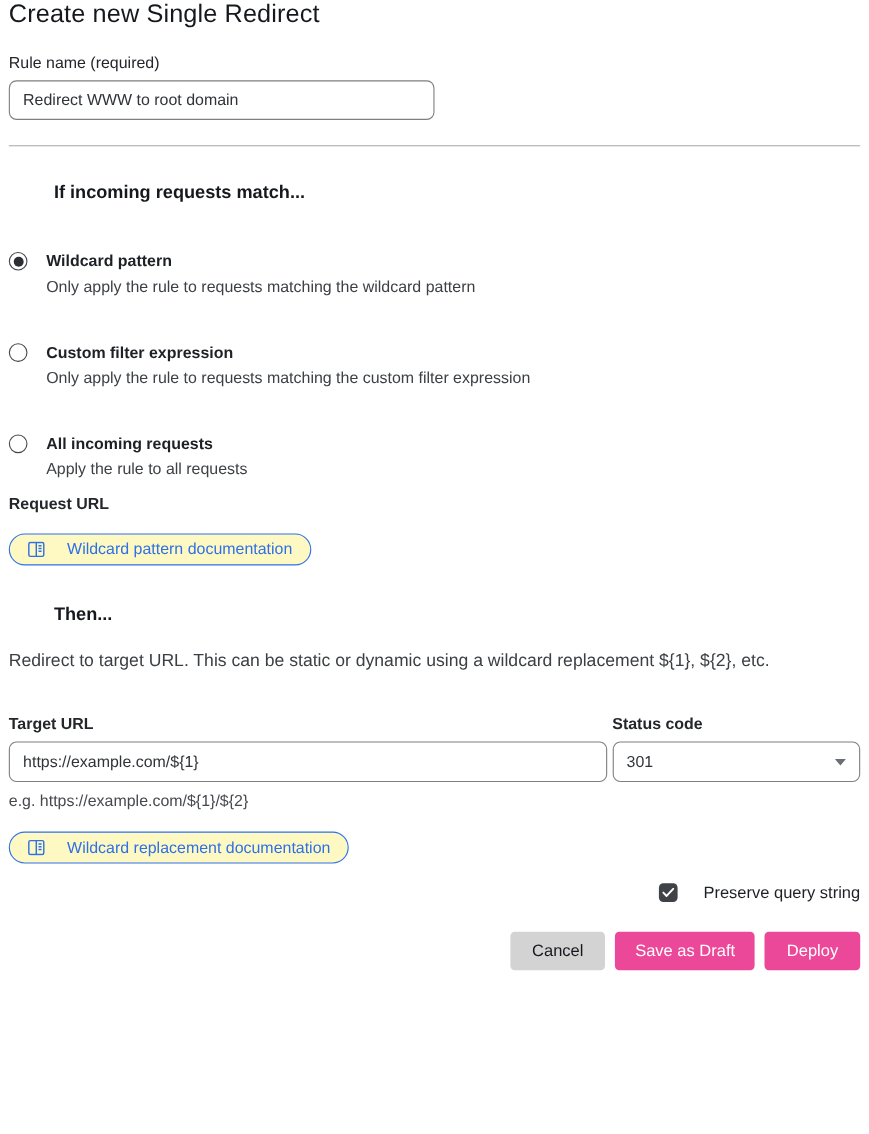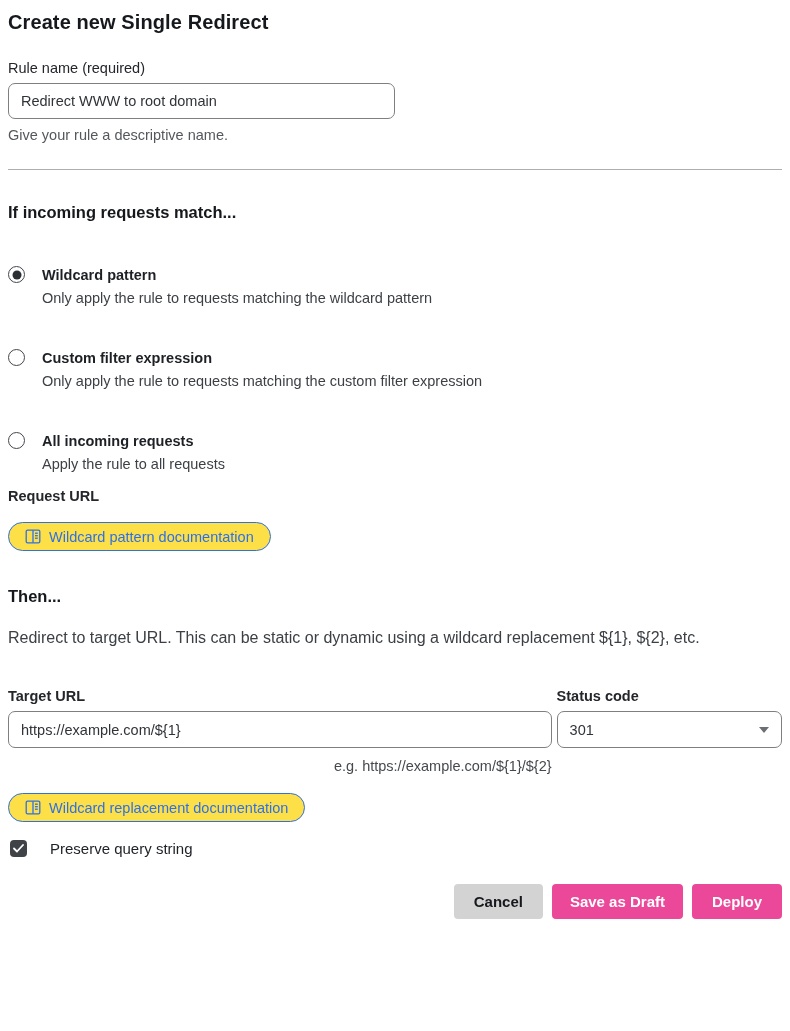--- a/index.html
+++ b/index.html
@@ -5,22 +5,22 @@
   * { margin: 0; padding: 0; box-sizing: border-box; }
   html, body { background: #ffffff; }
   body {
     width: 790px; height: 1031px; overflow: hidden;
     font-family: "Liberation Sans", sans-serif;
     color: #17191d;
   }
   .container { padding: 0 8px; }
 
   h1.page-title {
-    margin-top: 10px;
-    font-size: 20px; line-height: 24px; font-weight: 700; color: #15181c;
+    margin-top: 0;
+    font-size: 23px; line-height: 24px; font-weight: 400; color: #15181c;
     letter-spacing: 0.1px;
   }
   .field-label {
     display: block;
     font-size: 14.5px; line-height: 20px; color: #24262b; font-weight: 400;
   }
   .field-label.bold { font-weight: 700; margin-top: 12px; }
 
   .text-input {
     display: block;
@@ -34,21 +34,21 @@
   .helper {
     font-size: 14.5px; line-height: 21px; color: #54585d;
   }
   .helper-mt { margin-top: 6px; }
 
   hr.divider {
     border: none; border-top: 1px solid #aeaeae; margin-top: 23px;
   }
 
   h2.section-heading {
-    font-size: 16.5px; line-height: 22px; font-weight: 700; color: #15181c;
+    font-size: 16.5px; line-height: 22px; font-weight: 700; color: #15181c; margin-left: 41px;
   }
   .match-heading { margin-top: 31px; }
 
   
   .radio-option { display: flex; align-items: flex-start; cursor: pointer; }
   .radio-option.first { margin-top: 42px; }
   .radio-option + .radio-option { margin-top: 40px; }
   .radio-circle {
     flex: 0 0 auto;
     width: 17px; height: 17px; border: 1px solid #43464b; border-radius: 50%;
@@ -63,23 +63,23 @@
   .radio-label { font-size: 14.5px; line-height: 20px; font-weight: 700; color: #1d2025; }
   .radio-desc { margin-top: 3px; font-size: 14.5px; line-height: 20px; color: #3d4146; }
 
   .request-url-label { margin-top: 40px; }
   .request-url-input { margin-top: 5px; height: 37px; }
   .helper-two-line { margin-top: 7px; }
   .helper-two-line div { line-height: 22px; }
 
   .pill-button {
     margin-top: 16px;
-    display: inline-flex; align-items: center; gap: 8px;
+    display: inline-flex; align-items: center; gap: 20px;
     height: 29px; padding: 0 16px;
-    background: #fde047; border: 1px solid #2e70e8; border-radius: 15px;
+    background: #fef9c3; border: 1px solid #2e70e8; border-radius: 15px;
     color: #2e70e8; font-family: "Liberation Sans", sans-serif;
     font-size: 14.5px; cursor: pointer;
   }
   .pill-button svg { display: block; }
 
   .then-heading { margin-top: 34px; }
   .then-desc { margin-top: 20px; font-size: 16px; line-height: 22px; color: #3c4045; }
 
   .target-row { margin-top: 25px; display: flex; }
   .col-target { width: 545px; }
@@ -88,53 +88,52 @@
   .status-select {
     border: 1px solid #7f7f7f; border-radius: 7px; background: #fff;
     display: flex; align-items: center; justify-content: space-between;
     padding: 0 12px; font-size: 14.5px; color: #303338; cursor: pointer; text-align: right;
   }
   .caret-down {
     width: 0; height: 0;
     border-left: 5px solid transparent; border-right: 5px solid transparent;
     border-top: 6px solid #6b6f74;
   }
-  .target-helper { margin-top: 8px; color: #46494e; text-align: right; }
-
-  .checkbox-row { margin-top: 18px; display: flex; align-items: center; cursor: pointer; }
+  .target-helper { margin-top: 8px; color: #46494e; }
+
+  .checkbox-row { margin-top: 18px; display: flex; align-items: center; cursor: pointer; justify-content: flex-end; }
   .checkbox-box {
     width: 17px; height: 17px; border-radius: 4px; background: #3f4247;
     display: flex; align-items: center; justify-content: center; margin-left: 2px;
   }
   .checkbox-label { margin-left: 23px; font-size: 15px; color: #1d2025; }
 
   .footer {
     margin-top: 27px; display: flex; justify-content: flex-end; gap: 9px;
     padding-right: 0;
   }
   .btn {
     height: 35px; border: none; border-radius: 4px;
-    font-family: "Liberation Sans", sans-serif; font-size: 15px; cursor: pointer; font-weight: bold;
+    font-family: "Liberation Sans", sans-serif; font-size: 15px; cursor: pointer;
   }
   .btn-cancel { background: #d3d3d3; color: #16181d; padding: 0 20px; }
   .btn-primary { background: #ec4899; color: #ffffff; }
   .btn-save { padding: 0 18px; }
   .btn-deploy { padding: 0 20px; }
 </style>
 </head>
 <body>
 
 <div class="container">
 
   <h1 class="page-title">Create new Single Redirect</h1>
 
   <section>
     <label class="field-label" style="margin-top:24px">Rule name (required)</label>
     <input class="text-input rule-name-input" type="text" value="Redirect WWW to root domain" style="">
-    <div class="helper helper-mt">Give your rule a descriptive name.</div>
   </section>
 
   <hr class="divider">
 
   <section>
     <h2 class="section-heading match-heading">If incoming requests match...</h2>
 
     <div class="radio-option first selected">
       <span class="radio-circle"></span>
       <div class="radio-body">

